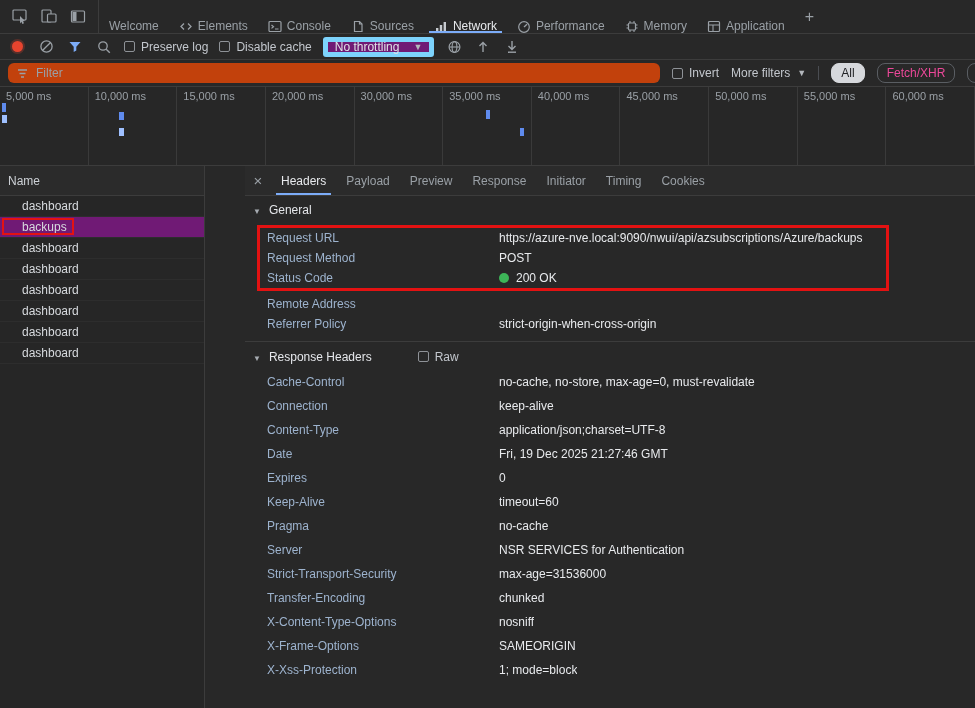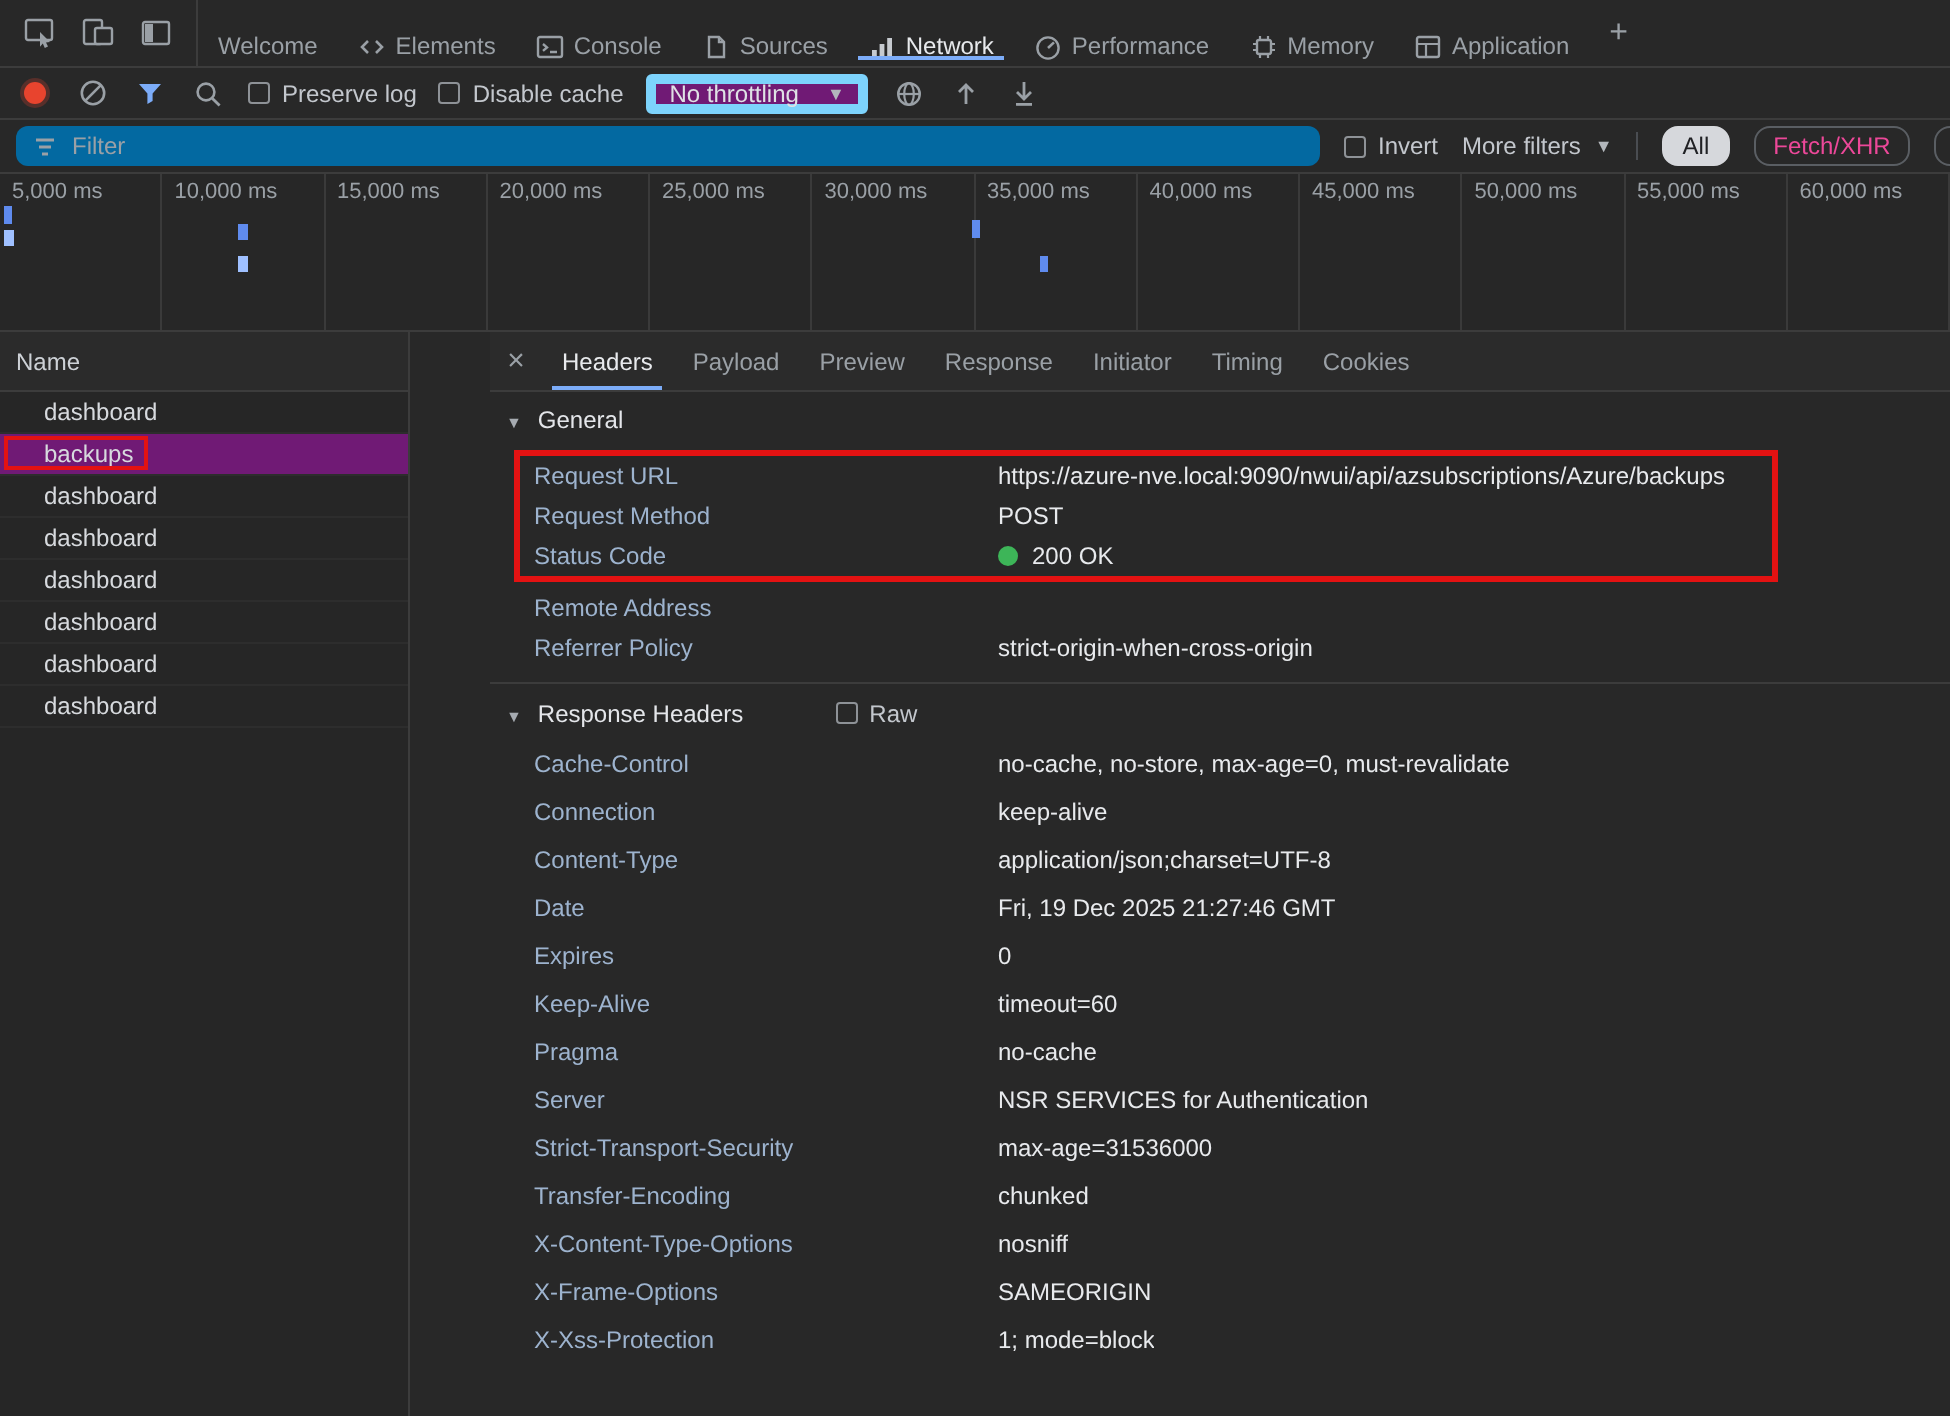--- a/index.html
+++ b/index.html
@@ -13,39 +13,39 @@
     overflow: hidden;
     display: flex; flex-direction: column;
     user-select: none;
   }
   svg { display:block; }
 
   
   .tabbar { display:flex; align-items:stretch; height:34px; border-bottom:1px solid #3c3c3c; background:#282828; flex:none; white-space:nowrap; }
   .win-icons { display:flex; align-items:center; gap:9px; padding:0 10px; border-right:1px solid #3c3c3c; }
   .win-icons .icon-btn { width:20px; height:20px; display:flex; align-items:center; justify-content:center; }
-  .tabs { display:flex; align-items:flex-start;margin-top:16px; }
+  .tabs { display:flex; align-items:flex-end; }
   .tab { display:flex; align-items:center; gap:5px; padding:0 10px; color:#9aa0a6; position:relative; cursor:default; }
   .tab.selected { color:#e8eaed; }
   .tab.selected::after { content:""; position:absolute; left:5px; right:5px; bottom:0; height:2px; background:#7cacf8; }
   .ticon { display:flex; align-items:center; }
   .newtab { display:flex; align-items:center; padding:0 10px; color:#9aa0a6; font-size:16px; }
 
   
   .toolbar { display:flex; align-items:center; height:26px; padding:0 8px; gap:11px; border-bottom:1px solid #3c3c3c; flex:none; white-space:nowrap; }
   .icon-btn { display:flex; align-items:center; justify-content:center; width:18px; height:18px; }
   .record-dot { width:11px; height:11px; border-radius:50%; background:#e8442e; box-shadow:0 0 0 2px rgba(232,68,46,.25); }
   .cb-wrap { display:flex; align-items:center; gap:6px; color:#c3c7cd; }
   .cb { width:11px; height:11px; border:1px solid #8e9297; border-radius:2px; background:transparent; flex:none; }
   .throttle { display:flex; align-items:center; gap:14px; border:5px solid #7dd3fc; background:#701a75; height:20px; padding:0 7px; border-radius:3px; color:#dfe1e5; }
   .chev { font-size:9px; color:#b3b7bc; }
 
   
   .filterbar { display:flex; align-items:center; height:27px; padding:0 8px; gap:12px; border-bottom:1px solid #3c3c3c; flex:none; overflow:hidden; white-space:nowrap; }
-  .filter-pill { display:flex; align-items:center; gap:7px; width:652px; flex:none; height:20px; background:#0369a1; border-radius:6px; padding:0 8px; }
+  .filter-pill { display:flex; align-items:center; gap:7px; width:652px; flex:none; height:20px; background:#c2410c; border-radius:6px; padding:0 8px; }
   .filter-pill input { flex:1; background:transparent; border:none; outline:none; color:#dfe1e5; font-size:12px; font-family:inherit; }
   .filter-pill input::placeholder { color:#9aa0a6; }
   .morefilters { display:flex; align-items:center; gap:7px; color:#c3c7cd; }
   .vsep { width:1px; height:14px; background:#4a4d52; flex:none; }
   .chip { padding:2px 9px; border-radius:8px; border:1px solid #5a5e63; color:#ec4899; flex:none; }
   .chip.selected { background:#d6d8dc; color:#202124; border-color:#d6d8dc; }
 
   
   .timeline { position:relative; height:79px; border-bottom:1px solid #3c3c3c; background:#272727; display:flex; flex:none; }
   .tl-col { flex:1; border-right:1px solid #3a3a3a; padding:3px 0 0 6px; color:#9aa0a6; font-size:11px; overflow:hidden; }
@@ -253,21 +253,20 @@
     <span class="chip selected">All</span>
     <span class="chip">Fetch/XHR</span>
     <span class="chip">Doc</span>
   </div>
 
   <div class="timeline">
     <div class="tl-col"><span>5,000 ms</span></div>
     <div class="tl-col"><span>10,000 ms</span></div>
     <div class="tl-col"><span>15,000 ms</span></div>
     <div class="tl-col"><span>20,000 ms</span></div>
-    <div class="tl-col"><span>25,000 ms</span></div>
     <div class="tl-col"><span>30,000 ms</span></div>
     <div class="tl-col"><span>35,000 ms</span></div>
     <div class="tl-col"><span>40,000 ms</span></div>
     <div class="tl-col"><span>45,000 ms</span></div>
     <div class="tl-col"><span>50,000 ms</span></div>
     <div class="tl-col"><span>55,000 ms</span></div>
     <div class="tl-col"><span>60,000 ms</span></div>
     <div class="tl-mark" style="left:2px;top:16px;width:4px;height:9px;background:#5f8bee"></div>
     <div class="tl-mark" style="left:2px;top:28px;width:5px;height:8px;background:#9fc0ff"></div>
     <div class="tl-mark" style="left:119px;top:25px;width:5px;height:8px;background:#5f8bee"></div>

